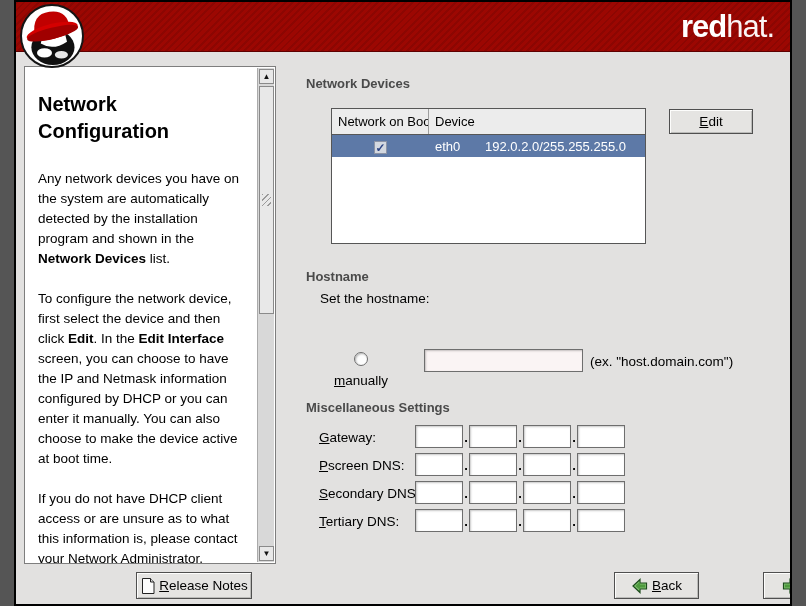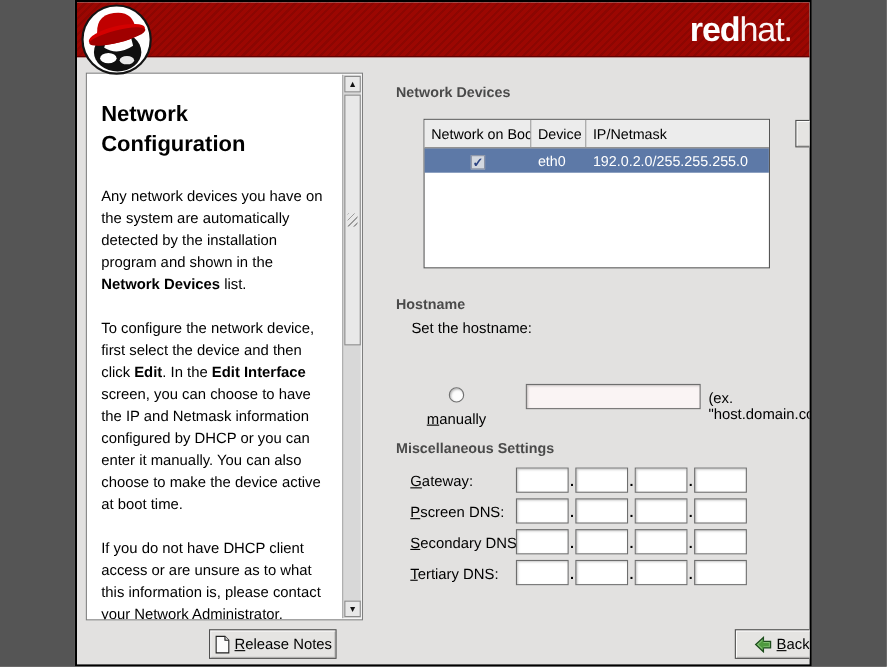--- a/index.html
+++ b/index.html
@@ -1,19 +1,19 @@
 <!DOCTYPE html>
 <html><head>
 <meta charset="utf-8">
 <style>
   * { margin:0; padding:0; box-sizing:border-box; }
   html,body { background:#555; }
   body { font-family:"Liberation Sans", sans-serif; }
   .window {
-    position:relative; width:670px; height:606px; margin:0 auto;
+    position:relative; width:778px; height:606px; margin:0 auto;
     background:#e2e1e0; border:2px solid #000; overflow:hidden;
   }
   
   .header {
     position:absolute; left:0; top:0; width:100%; height:50px;
     background:#9c0702;
     background-image:repeating-linear-gradient(135deg, rgba(0,0,0,.10) 0 2px, rgba(0,0,0,0) 2px 5px);
     border-bottom:1px solid #5e0000;
   }
   .logo-circle {
@@ -147,21 +147,20 @@
       <div class="sb-btn down">▼</div>
     </div>
   </div>
 
   <div class="section-label" style="left:290px; top:74px;">Network Devices</div>
 
   <div class="devtable">
     <div class="thead">
       <div class="th col1">Network on Boot</div>
       <div class="th col2">Device</div>
-      <div class="th col3">IP/Netmask</div>
     </div>
     <div class="trow">
       <div class="col1"><span class="checkbox">✓</span></div>
       <div class="col2">eth0</div>
       <div class="col3">192.0.2.0/255.255.255.0</div>
     </div>
   </div>
 
   <button class="btn" style="left:653px; top:107px; width:84px; height:25px;">
     <span><span></span><span class="u">E</span><span>dit</span></span>

